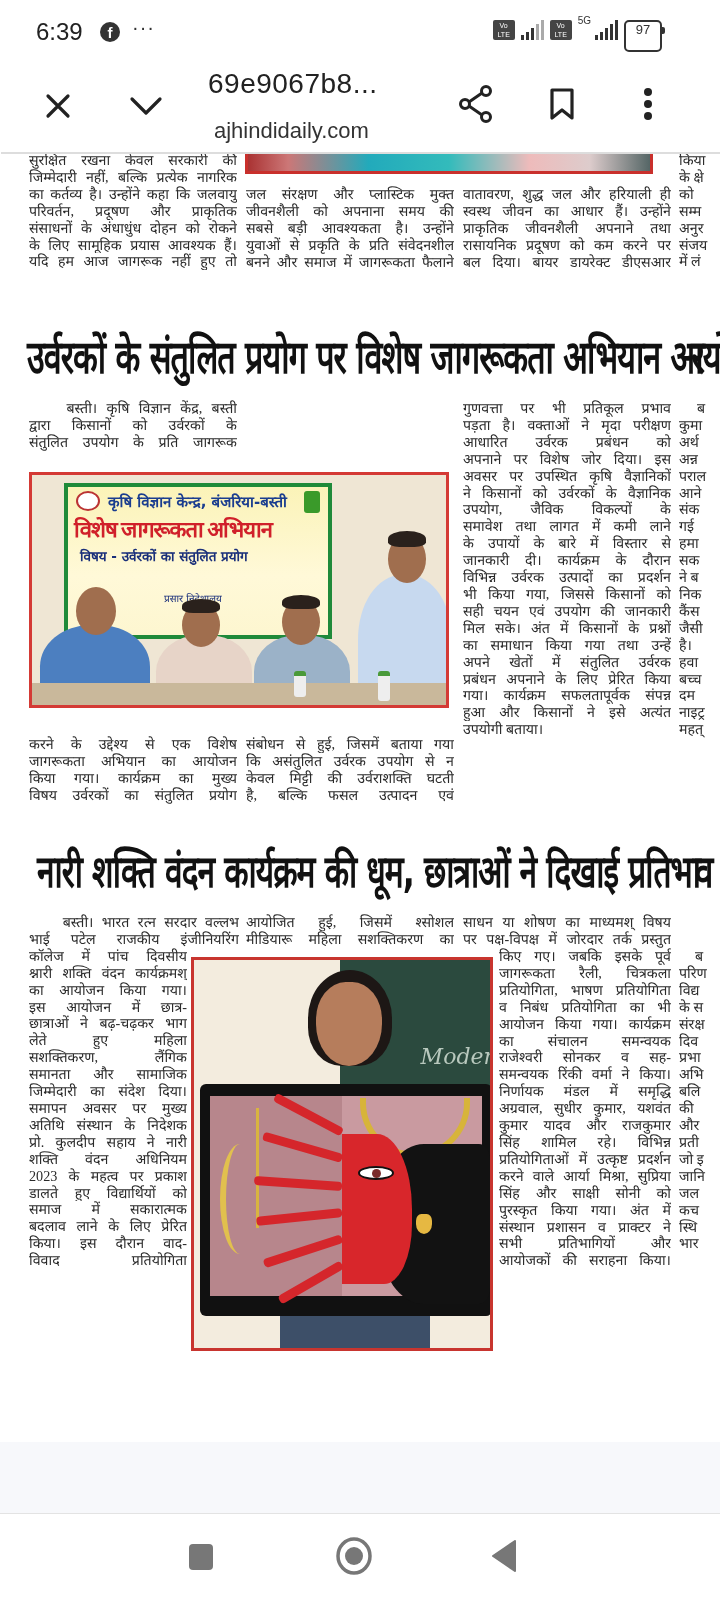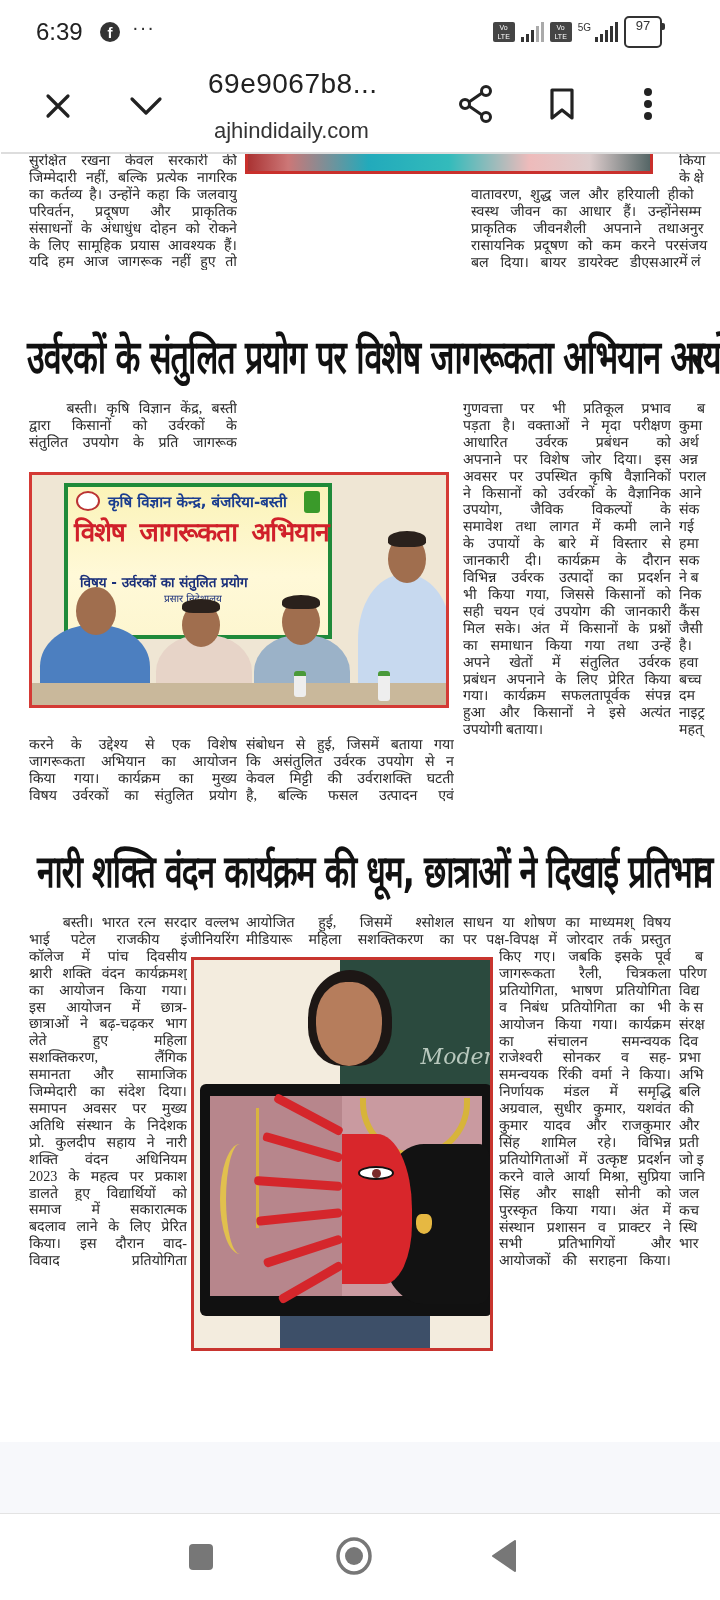--- a/index.html
+++ b/index.html
@@ -4,21 +4,21 @@
 <style>
   * { box-sizing: border-box; margin: 0; padding: 0; }
   html, body { width: 720px; height: 1600px; background: #ffffff; overflow: hidden; }
   body { position: relative; font-family: "Liberation Sans", "DejaVu Sans", sans-serif; color: #222; }
 
   
   .status-bar { position: absolute; top: 0; left: 0; width: 720px; height: 62px; background: #fff; }
   .status-time { position: absolute; left: 36px; top: 18px; font-size: 24px; color: #222; font-family: "Liberation Sans", sans-serif; }
   .fb-icon { position: absolute; left: 100px; top: 22px; width: 20px; height: 20px; border-radius: 50%; background: #333; color: #fff; font-size: 15px; font-weight: bold; text-align: center; line-height: 21px; font-family: "Liberation Sans", sans-serif; }
   .more-dots-small { position: absolute; left: 132px; top: 16px; font-size: 20px; color: #333; letter-spacing: 1px; }
-  .status-right { position: absolute; right: 58px; top: 20px; height: 24px; display: flex; align-items: center; gap: 6px; }
+  .status-right { position: absolute; right: 58px; top: 20px; height: 24px; display: flex; align-items: flex-start; gap: 6px; }
   .volte { width: 22px; height: 20px; background: #444; color: #fff; font-size: 7px; line-height: 9px; text-align: center; border-radius: 2px; padding-top: 1px; font-family: "Liberation Sans", sans-serif; }
   .signal { display: flex; align-items: flex-end; gap: 2px; height: 20px; }
   .signal span { width: 3px; background: #333; }
   .signal span.dim { background: #aaa; }
   .net-5g { font-size: 10px; color: #333; line-height: 10px; margin-right: -2px; position: relative; top: -4px; font-family: "Liberation Sans", sans-serif; }
   .battery { width: 38px; height: 32px; border: 2px solid #333; border-radius: 5px; font-size: 13px; color: #333; text-align: center; line-height: 16px; position: relative; font-family: "Liberation Sans", sans-serif; }
   .battery::after { content: ""; position: absolute; right: -5px; top: 5px; width: 3px; height: 7px; background: #333; border-radius: 0 2px 2px 0; }
 
   
   .toolbar { position: absolute; top: 62px; left: 0; width: 600px; height: 90px; background: #fff; }
@@ -37,22 +37,22 @@
   .np-col { position: absolute; }
   .np-col p { white-space: nowrap; overflow: hidden; }
   .headline { position: absolute; font-family: "DejaVu Sans", sans-serif; font-weight: bold; color: #111; white-space: nowrap; transform-origin: left top; letter-spacing: -1px; }
 
   .photo-strip-top { position: absolute; left: 244px; top: 0; width: 408px; height: 20px; border: 3px solid #c9302c; border-top: none; background: linear-gradient(90deg,#a33 0%,#c77 10%,#2ab 30%,#3bb 50%,#ebb 70%,#dcc 85%,#566 100%); }
 
   
   .photo1 { position: absolute; left: 28px; top: 318px; width: 420px; height: 236px; border: 3px solid #d43a35; background: #efe6d4; overflow: hidden; }
   .banner { position: absolute; left: 32px; top: 8px; width: 268px; height: 156px; background: linear-gradient(180deg,#fbf3b8 0%,#fff9d8 60%,#fdf6d0 100%); border: 4px solid #1f8a3a; }
   .banner-line1 { position: absolute; left: 40px; top: 4px; font-size: 15px; font-weight: bold; color: #1a3d8f; white-space: nowrap; font-family: "DejaVu Sans", sans-serif; }
-  .banner-line2 { position: absolute; left: 6px; top: 26px; font-size: 26px; font-weight: bold; color: #d0202a; white-space: nowrap; letter-spacing: -1px; font-family: Liberation Mono, monospace; }
-  .banner-line3 { position: absolute; left: 12px; top: 60px; font-size: 13.5px; font-weight: bold; color: #1a2f7a; white-space: nowrap; font-family: "DejaVu Sans", sans-serif; margin-top: 26px; }
+  .banner-line2 { position: absolute; left: 6px; top: 26px; font-size: 22px; font-weight: bold; color: #d0202a; white-space: nowrap; letter-spacing: -1px; font-family: Liberation Serif, serif; }
+  .banner-line3 { position: absolute; left: 12px; top: 60px; font-size: 13.5px; font-weight: bold; color: #1a2f7a; white-space: nowrap; font-family: "DejaVu Sans", sans-serif; }
   .banner-line4 { position: absolute; left: 96px; top: 104px; font-size: 10px; color: #1a2f7a; white-space: nowrap; font-family: "DejaVu Sans", sans-serif; }
   .banner-logo { position: absolute; left: 8px; top: 4px; width: 24px; height: 20px; border-radius: 50%; border: 2px solid #b33; background: #fff; }
   .banner-logo2 { position: absolute; right: 8px; top: 4px; width: 16px; height: 22px; background: #3a9a2a; border-radius: 3px; }
   .person { position: absolute; border-radius: 46% 46% 10% 10%; }
   .head { position: absolute; border-radius: 50%; background: #a06e4e; }
   .hair { position: absolute; border-radius: 50% 50% 30% 30%; background: #2a211c; }
   .table-edge { position: absolute; left: 0; bottom: 0; width: 100%; height: 22px; background: #c9b89b; }
 
   
   .photo2 { position: absolute; left: 190px; top: 803px; width: 302px; height: 394px; border: 3px solid #c8352f; background: #f3ecde; overflow: hidden; }
@@ -152,21 +152,28 @@
 
   <div class="np-col np-text" style="left:28px; top:-2px; width:208px;">
     <p>सुरक्षित रखना केवल सरकारी की</p>
     <p>जिम्मेदारी नहीं, बल्कि प्रत्येक नागरिक</p>
     <p>का कर्तव्य है। उन्होंने कहा कि जलवायु</p>
     <p>परिवर्तन, प्रदूषण और प्राकृतिक</p>
     <p>संसाधनों के अंधाधुंध दोहन को रोकने</p>
     <p>के लिए सामूहिक प्रयास आवश्यक हैं।</p>
     <p>यदि हम आज जागरूक नहीं हुए तो</p>
   </div>
-  <div class="np-col np-text" style="left:462px; top:32px; width:208px;margin-left:8px;">
+  <div class="np-col np-text" style="left:245px; top:32px; width:208px;">
+    <p>जल संरक्षण और प्लास्टिक मुक्त</p>
+    <p>जीवनशैली को अपनाना समय की</p>
+    <p>सबसे बड़ी आवश्यकता है। उन्होंने</p>
+    <p>युवाओं से प्रकृति के प्रति संवेदनशील</p>
+    <p>बनने और समाज में जागरूकता फैलाने</p>
+  </div>
+  <div class="np-col np-text" style="left:462px; top:32px; width:208px;">
     <p>वातावरण, शुद्ध जल और हरियाली ही</p>
     <p>स्वस्थ जीवन का आधार हैं। उन्होंने</p>
     <p>प्राकृतिक जीवनशैली अपनाने तथा</p>
     <p>रासायनिक प्रदूषण को कम करने पर</p>
     <p>बल दिया। बायर डायरेक्ट डीएसआर</p>
   </div>
   <div class="np-col np-text" style="left:678px; top:-2px; width:60px; text-align:left; text-align-last:left;">
     <p>किया</p>
     <p>के क्षे</p>
     <p>को</p>

